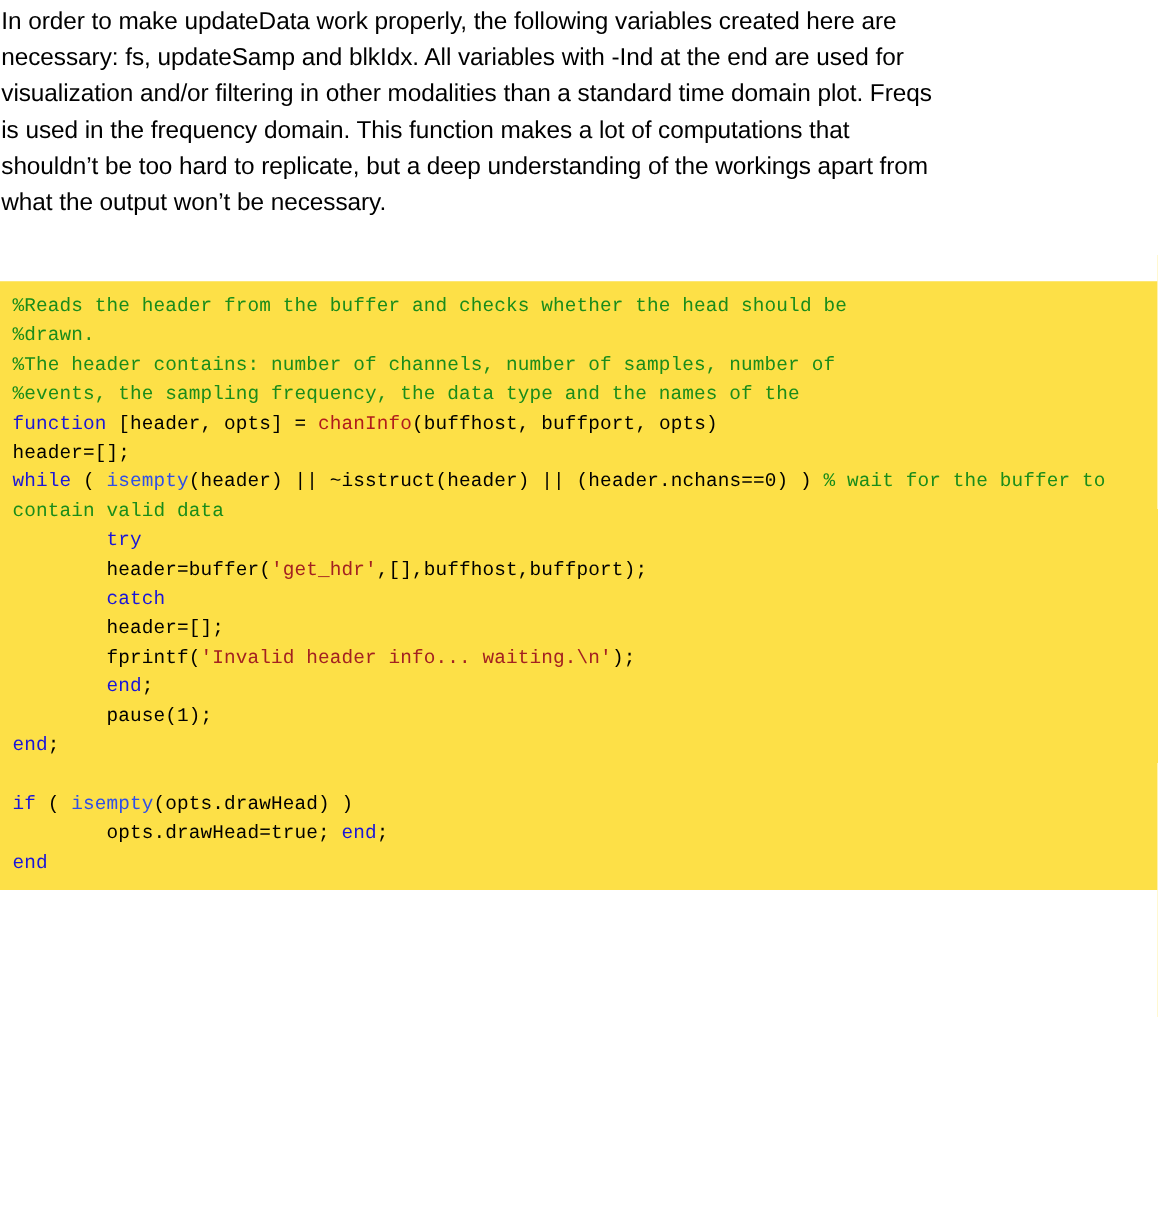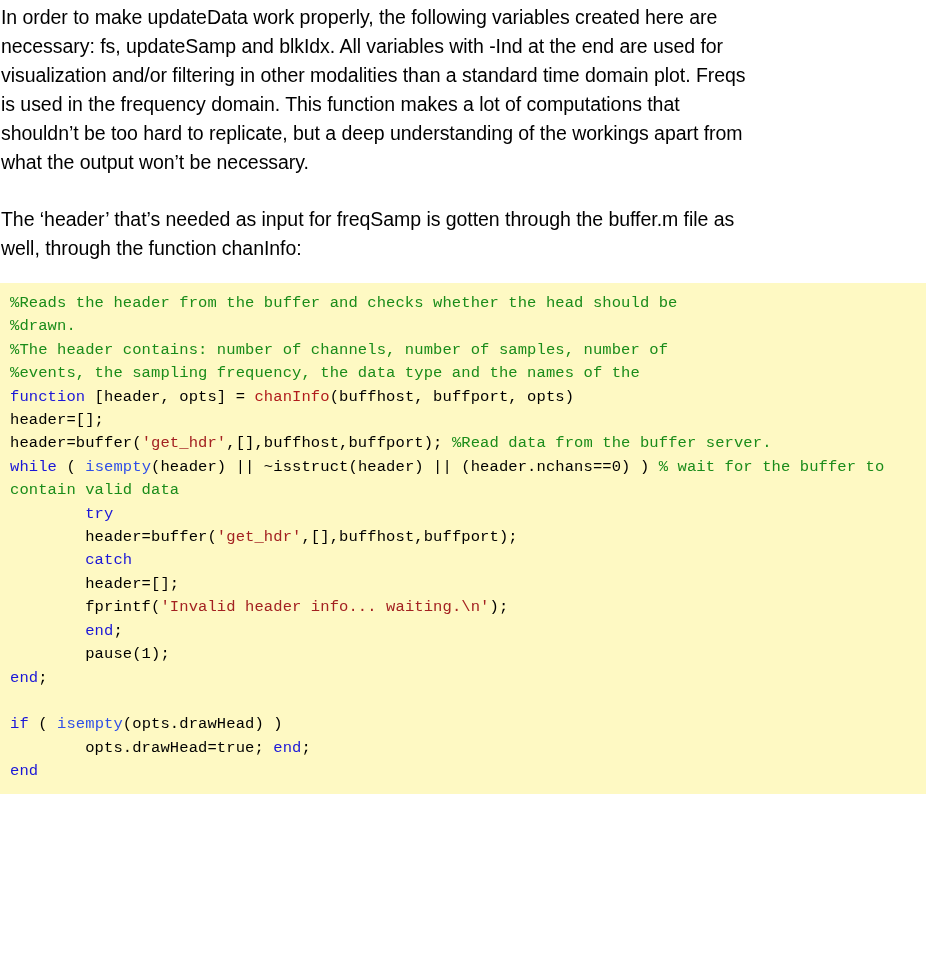--- a/index.html
+++ b/index.html
@@ -27,21 +27,21 @@
     padding: 0 0 0 1px;
     letter-spacing: -0.05px;
     word-spacing: 0px;
   }
   .para-1 { padding-top: 3px; }
   .gap-1 { height: 28px; }
   .gap-2 { height: 20px; }
   .gap-3 { height: 24px; }
 
   .code-block {
-    background: #fef9c3;
+    background: #fde047;
     width: 926px;
     box-sizing: border-box;
     padding: 9px 0 10px 0;
     margin: 0;
   }
   .code-line {
     font-family: "Liberation Mono", "DejaVu Sans Mono", monospace;
     font-size: 15.5px;
     line-height: 23.4px;
     white-space: pre;
@@ -58,32 +58,30 @@
 </style>
 </head>
 <body>
 
 <div class="page">
 
   <p class="para para-1">In order to make updateData work properly, the following variables created here are necessary: fs, updateSamp and blkIdx. All variables with -Ind at the end are used for visualization and/or filtering in other modalities than a standard time domain plot. Freqs is used in the frequency domain. This function makes a lot of computations that shouldn’t be too hard to replicate, but a deep understanding of the workings apart from what the output won’t be necessary.</p>
 
   <div class="gap-1"></div>
 
-  <p class="para">The ‘header’ that’s needed as input for freqSamp is gotten through the buffer.m file as well, through the function chanInfo:</p>
 
   <div class="gap-2"></div>
 
   <div class="code-block" id="code-block">
       <div class="code-line"><span class="cmt">%Reads the header from the buffer and checks whether the head should be</span></div>
       <div class="code-line"><span class="cmt">%drawn.</span></div>
       <div class="code-line"><span class="cmt">%The header contains: number of channels, number of samples, number of</span></div>
       <div class="code-line"><span class="cmt">%events, the sampling frequency, the data type and the names of the</span></div>
       <div class="code-line"><span class="kw">function</span><span> [header, opts] = </span><span class="name">chanInfo</span><span>(buffhost, buffport, opts)</span></div>
       <div class="code-line"><span>header=[];</span></div>
-      <div class="code-line"><span>header=buffer(</span><span class="str">'get_hdr'</span><span>,[],buffhost,buffport); </span><span class="cmt">%Read data from the buffer server.</span></div>
       <div class="code-line"><span class="kw">while</span><span> ( </span><span class="fn">isempty</span><span>(header) || ~isstruct(header) || (header.nchans==0) ) </span><span class="cmt">% wait for the buffer to</span></div>
       <div class="code-line"><span class="cmt">contain valid data</span></div>
       <div class="code-line"><span>        </span><span class="kw">try</span></div>
       <div class="code-line"><span>        header=buffer(</span><span class="str">'get_hdr'</span><span>,[],buffhost,buffport);</span></div>
       <div class="code-line"><span>        </span><span class="kw">catch</span></div>
       <div class="code-line"><span>        header=[];</span></div>
       <div class="code-line"><span>        fprintf(</span><span class="str">'Invalid header info... waiting.\n'</span><span>);</span></div>
       <div class="code-line"><span>        </span><span class="kw">end</span><span>;</span></div>
       <div class="code-line"><span>        pause(1);</span></div>
       <div class="code-line"><span class="kw">end</span><span>;</span></div>

